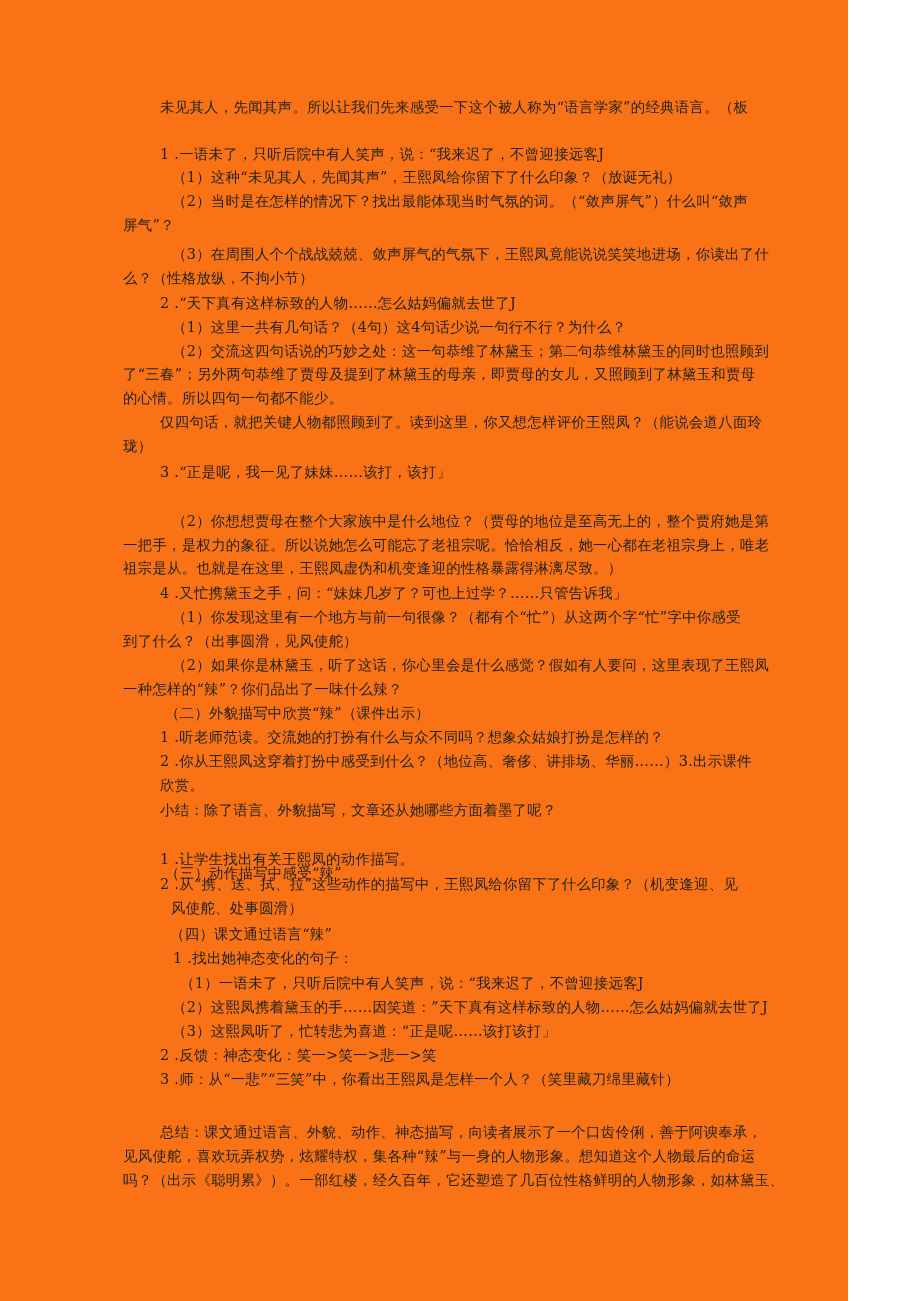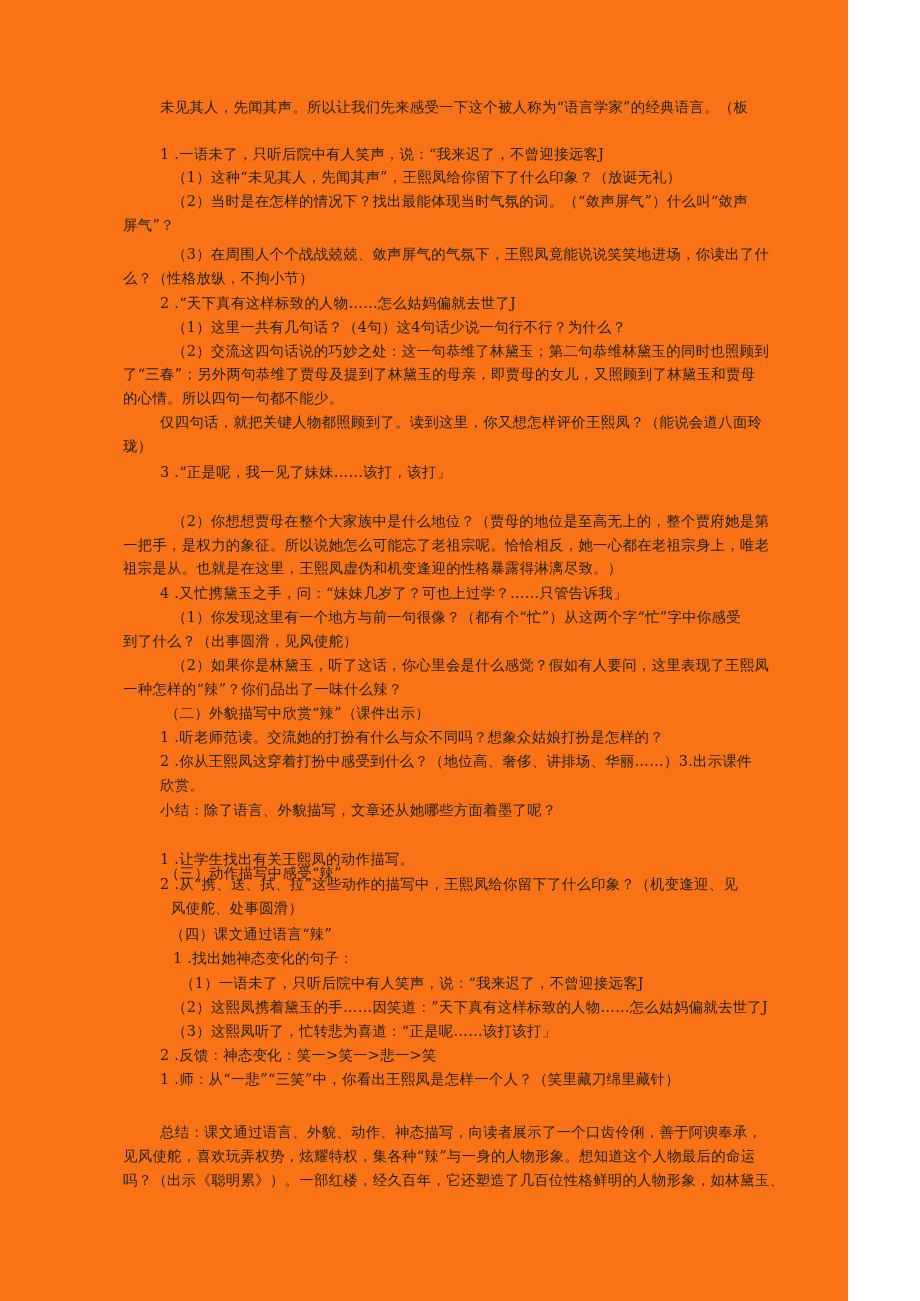--- a/index.html
+++ b/index.html
@@ -67,17 +67,17 @@
   <div class="ln" style="left: 165px; top: 824px; margin-top: 39px;">（三）动作描写中感受“辣”</div>
   <div class="ln" style="left: 160px; top: 849px;">1 .让学生找出有关王熙凤的动作描写。</div>
   <div class="ln" style="left: 160px; top: 874px;">2 .从“携、送、拭、拉”这些动作的描写中，王熙凤给你留下了什么印象？（机变逢迎、见</div>
   <div class="ln" style="left: 123px; top: 898px; margin-left: 48px;">风使舵、处事圆滑）</div>
   <div class="ln" style="left: 170px; top: 924px;">（四）课文通过语言“辣”</div>
   <div class="ln" style="left: 173px; top: 948px;">1 .找出她神态变化的句子：</div>
   <div class="ln" style="left: 180px; top: 973px;">（1）一语未了，只听后院中有人笑声，说：“我来迟了，不曾迎接远客J</div>
   <div class="ln" style="left: 172px; top: 997px;">（2）这熙凤携着黛玉的手……因笑道：”天下真有这样标致的人物……怎么姑妈偏就去世了J</div>
   <div class="ln" style="left: 172px; top: 1021px;">（3）这熙凤听了，忙转悲为喜道：“正是呢……该打该打」</div>
   <div class="ln" style="left: 160px; top: 1045px;">2 .反馈：神态变化：笑一&gt;笑一&gt;悲一&gt;笑</div>
-  <div class="ln" style="left: 160px; top: 1069px;">1 .师：从“一悲”“三笑”中，你看出王熙凤是怎样一个人？（笑里藏刀绵里藏针）</div>
+  <div class="ln" style="left: 160px; top: 1069px;">3 .师：从“一悲”“三笑”中，你看出王熙凤是怎样一个人？（笑里藏刀绵里藏针）</div>
   <div class="ln" style="left: 123px; top: 1146px;">见风使舵，喜欢玩弄权势，炫耀特权，集各种“辣”与一身的人物形象。想知道这个人物最后的命运</div>
   <div class="ln" style="left: 160px; top: 1122px;">总结：课文通过语言、外貌、动作、神态描写，向读者展示了一个口齿伶俐，善于阿谀奉承，</div>
   <div class="ln" style="left: 123px; top: 1170px;">吗？（出示《聪明累》）。一部红楼，经久百年，它还塑造了几百位性格鲜明的人物形象，如林黛玉、</div>
 </div>
 
 </body></html>

